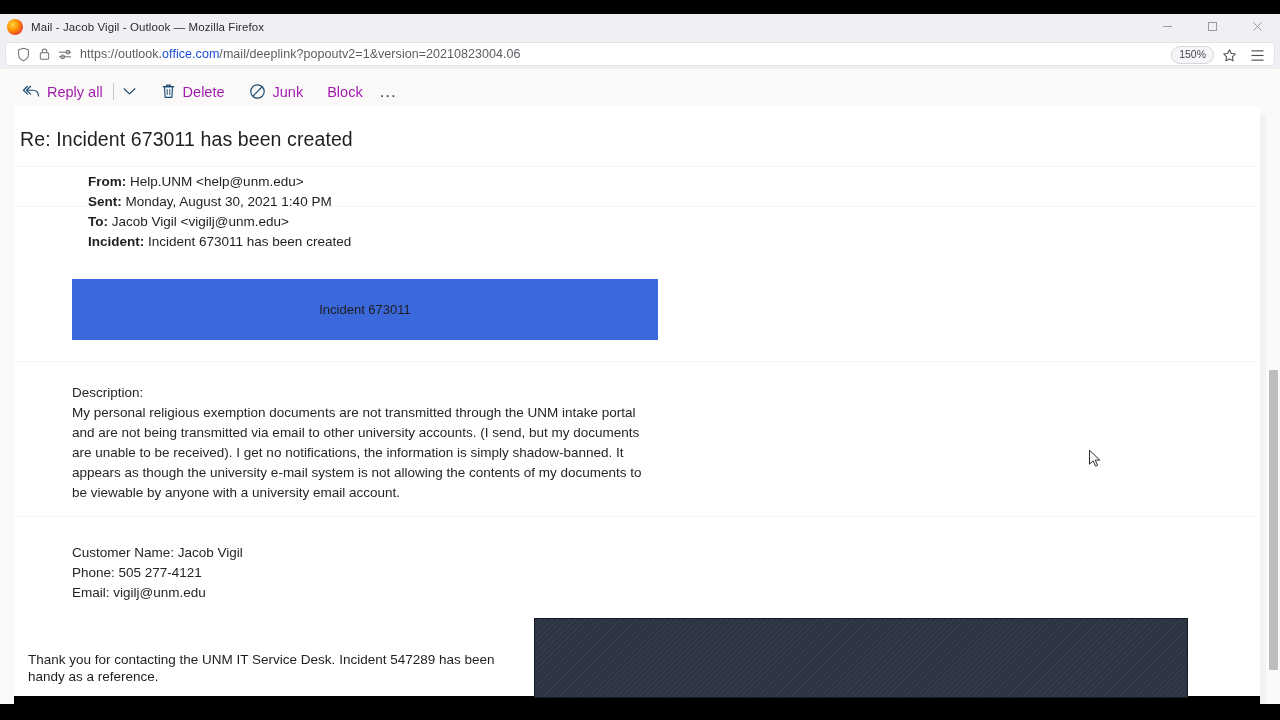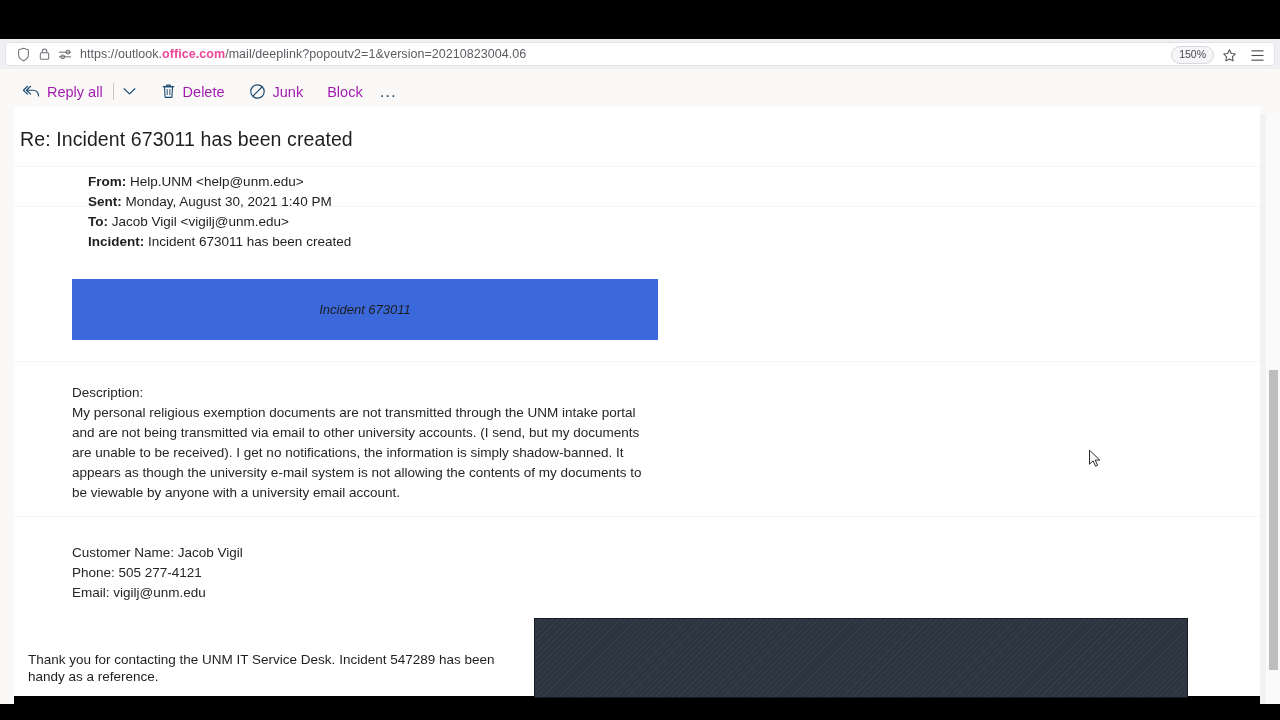--- a/index.html
+++ b/index.html
@@ -55,21 +55,21 @@
     display: flex; align-items: center;
   }
   .nav-icon { flex: none; display: flex; align-items: center; justify-content: center; color: #6e6e74; }
   .ico-shield { width: 22px; margin-left: 6px; }
   .ico-lock   { width: 20px; }
   .ico-perm   { width: 22px; }
   .url-text {
     font-size: 12.5px; color: #5c5c63; white-space: nowrap;
     margin-left: 4px; letter-spacing: 0.05px;
   }
-  .url-text b { color: #ec4899; font-weight: 700; }
+  .url-text b { color: #1d4ed8; font-weight: 400; }
   .nav-right {
     position: absolute; right: 4px; top: 0; height: 24px;
     display: flex; align-items: center; gap: 2px;
   }
   .zoom-badge {
     font-size: 10.5px; color: #46464c;
     border: 1px solid #d7d7db; border-radius: 11px;
     padding: 1px 7px 2px 7px; background: #f6f6f8;
     line-height: 13px;
   }
@@ -121,21 +121,21 @@
   .hdr-line {
     font-size: 13.5px; line-height: 20px; color: #201f1e;
     white-space: nowrap;
   }
   .hdr-line b { font-weight: 700; padding-left: 16px; }
 
   .banner {
     margin-top: 27px;
     width: 586px; height: 61px;
     background: #3b68db;
-    display: flex; align-items: center; justify-content: center; font-style: italic;
+    display: flex; align-items: center; justify-content: center;
   }
   .banner-text { font-size: 13px; color: #1d1d1d; }
 
   .desc {
     margin-top: 43px;
     width: 575px;
     font-size: 13.5px; line-height: 20px; color: #262626;
   }
   .desc-label { display: block; }
 
@@ -185,20 +185,42 @@
   .blackbar-top { position: absolute; left: 0; top: 0; width: 1280px; height: 14px; background: #000; }
   .blackbar-bottom { position: absolute; left: 0; top: 704px; width: 1280px; height: 16px; background: #000; }
 </style>
 </head>
 <body>
 
 <div id="screen">
 
   <div class="blackbar-top"></div>
 
+  <div class="titlebar">
+    <div class="ff-logo"></div>
+    <div class="title-text">Mail - Jacob Vigil - Outlook — Mozilla Firefox</div>
+    <div class="win-ctrls">
+      <div class="win-btn">
+        <svg width="11" height="11" viewBox="0 0 11 11">
+            <line x1="1" y1="5.5" x2="10" y2="5.5" stroke="currentColor" stroke-width="1"></line>
+          </svg>
+      </div>
+      <div class="win-btn">
+        <svg width="11" height="11" viewBox="0 0 11 11">
+            <rect x="1.5" y="1.5" width="8" height="8" fill="none" stroke="currentColor" stroke-width="1"></rect>
+          </svg>
+      </div>
+      <div class="win-btn">
+        <svg width="11" height="11" viewBox="0 0 11 11">
+            <line x1="1.5" y1="1.5" x2="9.5" y2="9.5" stroke="currentColor" stroke-width="1"></line>
+            <line x1="9.5" y1="1.5" x2="1.5" y2="9.5" stroke="currentColor" stroke-width="1"></line>
+          </svg>
+      </div>
+    </div>
+  </div>
 
   <div class="navbar">
     <div class="url-pill">
       <span class="nav-icon ico-shield">
         <svg width="15" height="15" viewBox="0 0 16 16">
             <path d="M8 1.4 13.2 3v5c0 3.2-2.3 5.6-5.2 6.6C5.1 13.6 2.8 11.2 2.8 8V3L8 1.4z" fill="none" stroke="currentColor" stroke-width="1.1"></path>
           </svg>
       </span>
       <span class="nav-icon ico-lock">
         <svg width="13" height="14" viewBox="0 0 14 15">

